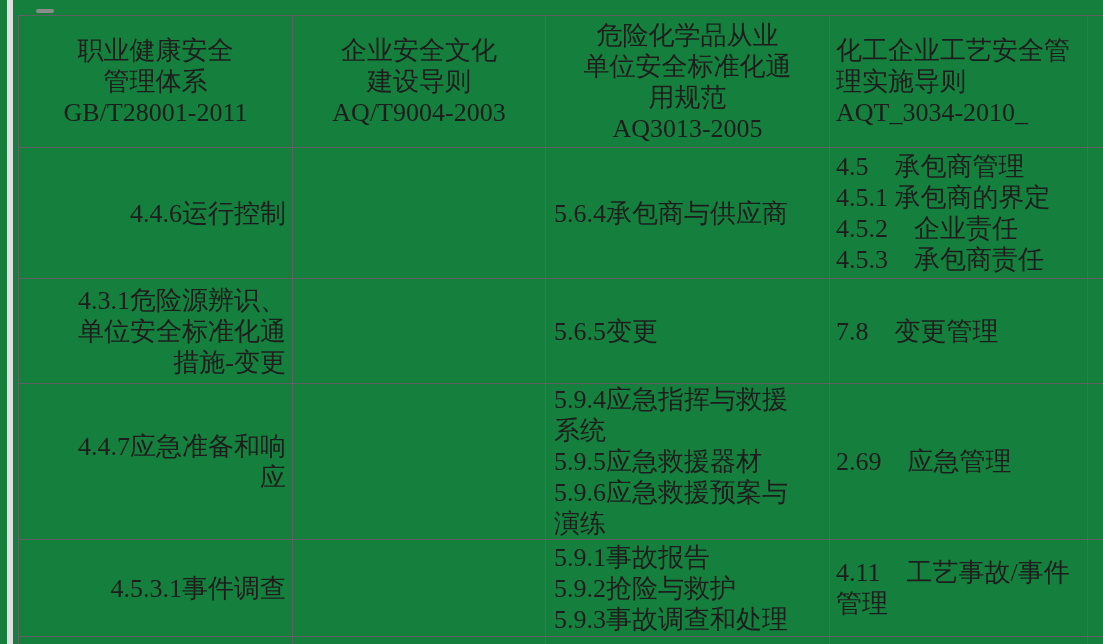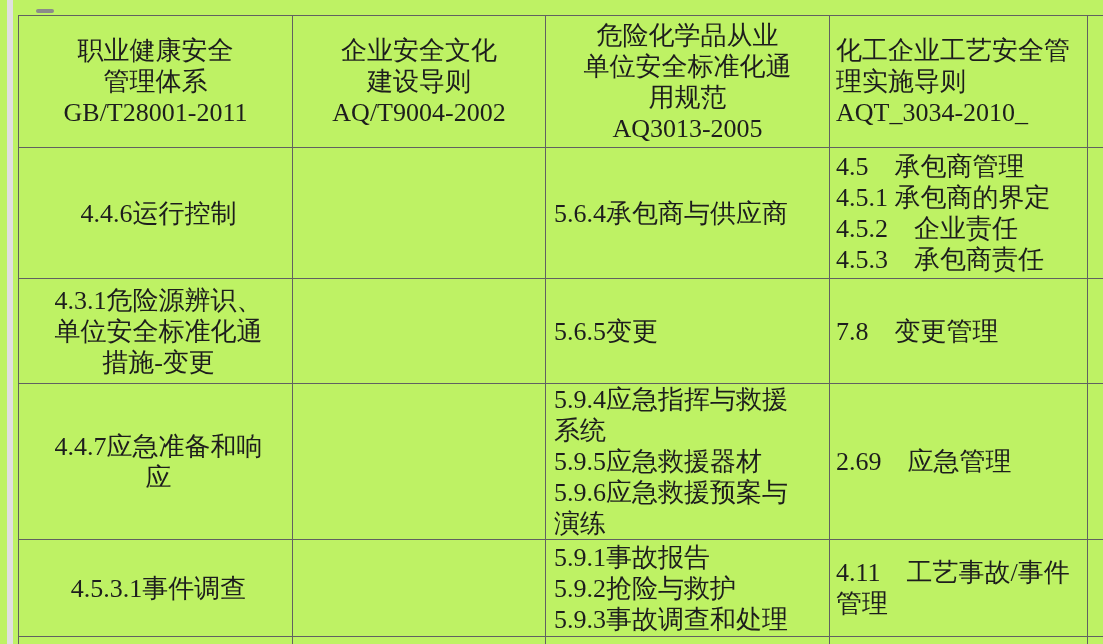--- a/index.html
+++ b/index.html
@@ -5,21 +5,21 @@
   html, body {
     margin: 0;
     padding: 0;
     background: #ffffff;
   }
   #page {
     position: relative;
     width: 1103px;
     height: 644px;
     overflow: hidden;
-    background: #bef264;
+    background: #15803d;
     font-family: "Liberation Serif", "DejaVu Serif", serif;
   }
   
   #edge-band {
     position: absolute;
     left: 7px;
     top: 0;
     width: 6px;
     height: 644px;
     background: #e0e0e0;
@@ -50,21 +50,21 @@
     font-weight: normal;
     vertical-align: middle;
     white-space: pre-line;
     overflow: hidden;
     padding: 0;
   }
   
   table.std th { text-align: center; }
   table.std th.h3 { text-align: left; padding-left: 6px; padding-right: 2px; }
   
-  table.std td.c0 { text-align: center; padding-left: 12px; padding-right: 6px; }
+  table.std td.c0 { text-align: right; padding-left: 12px; padding-right: 6px; }
   table.std td.c1 { }
   table.std td.c2 { text-align: left; padding-left: 8px; padding-right: 8px; }
   table.std td.c3 { text-align: left; padding-left: 6px; padding-right: 17px; }
   table.std td.c4 { }
 </style>
 </head>
 <body>
 
 <div id="page">
 
@@ -79,21 +79,21 @@
       <col style="width:258px">
       <col style="width:46px">
     </colgroup>
     <thead>
       <tr style="height:132px">
         <th class="h0">职业健康安全
 管理体系
 GB/T28001-2011</th>
         <th class="h1">企业安全文化
 建设导则
-AQ/T9004-2002</th>
+AQ/T9004-2003</th>
         <th class="h2">危险化学品从业
 单位安全标准化通
 用规范
 AQ3013-2005</th>
         <th class="h3">化工企业工艺安全管
 理实施导则
 AQT_3034-2010_</th>
         <th class="h4"></th>
       </tr>
     </thead>

